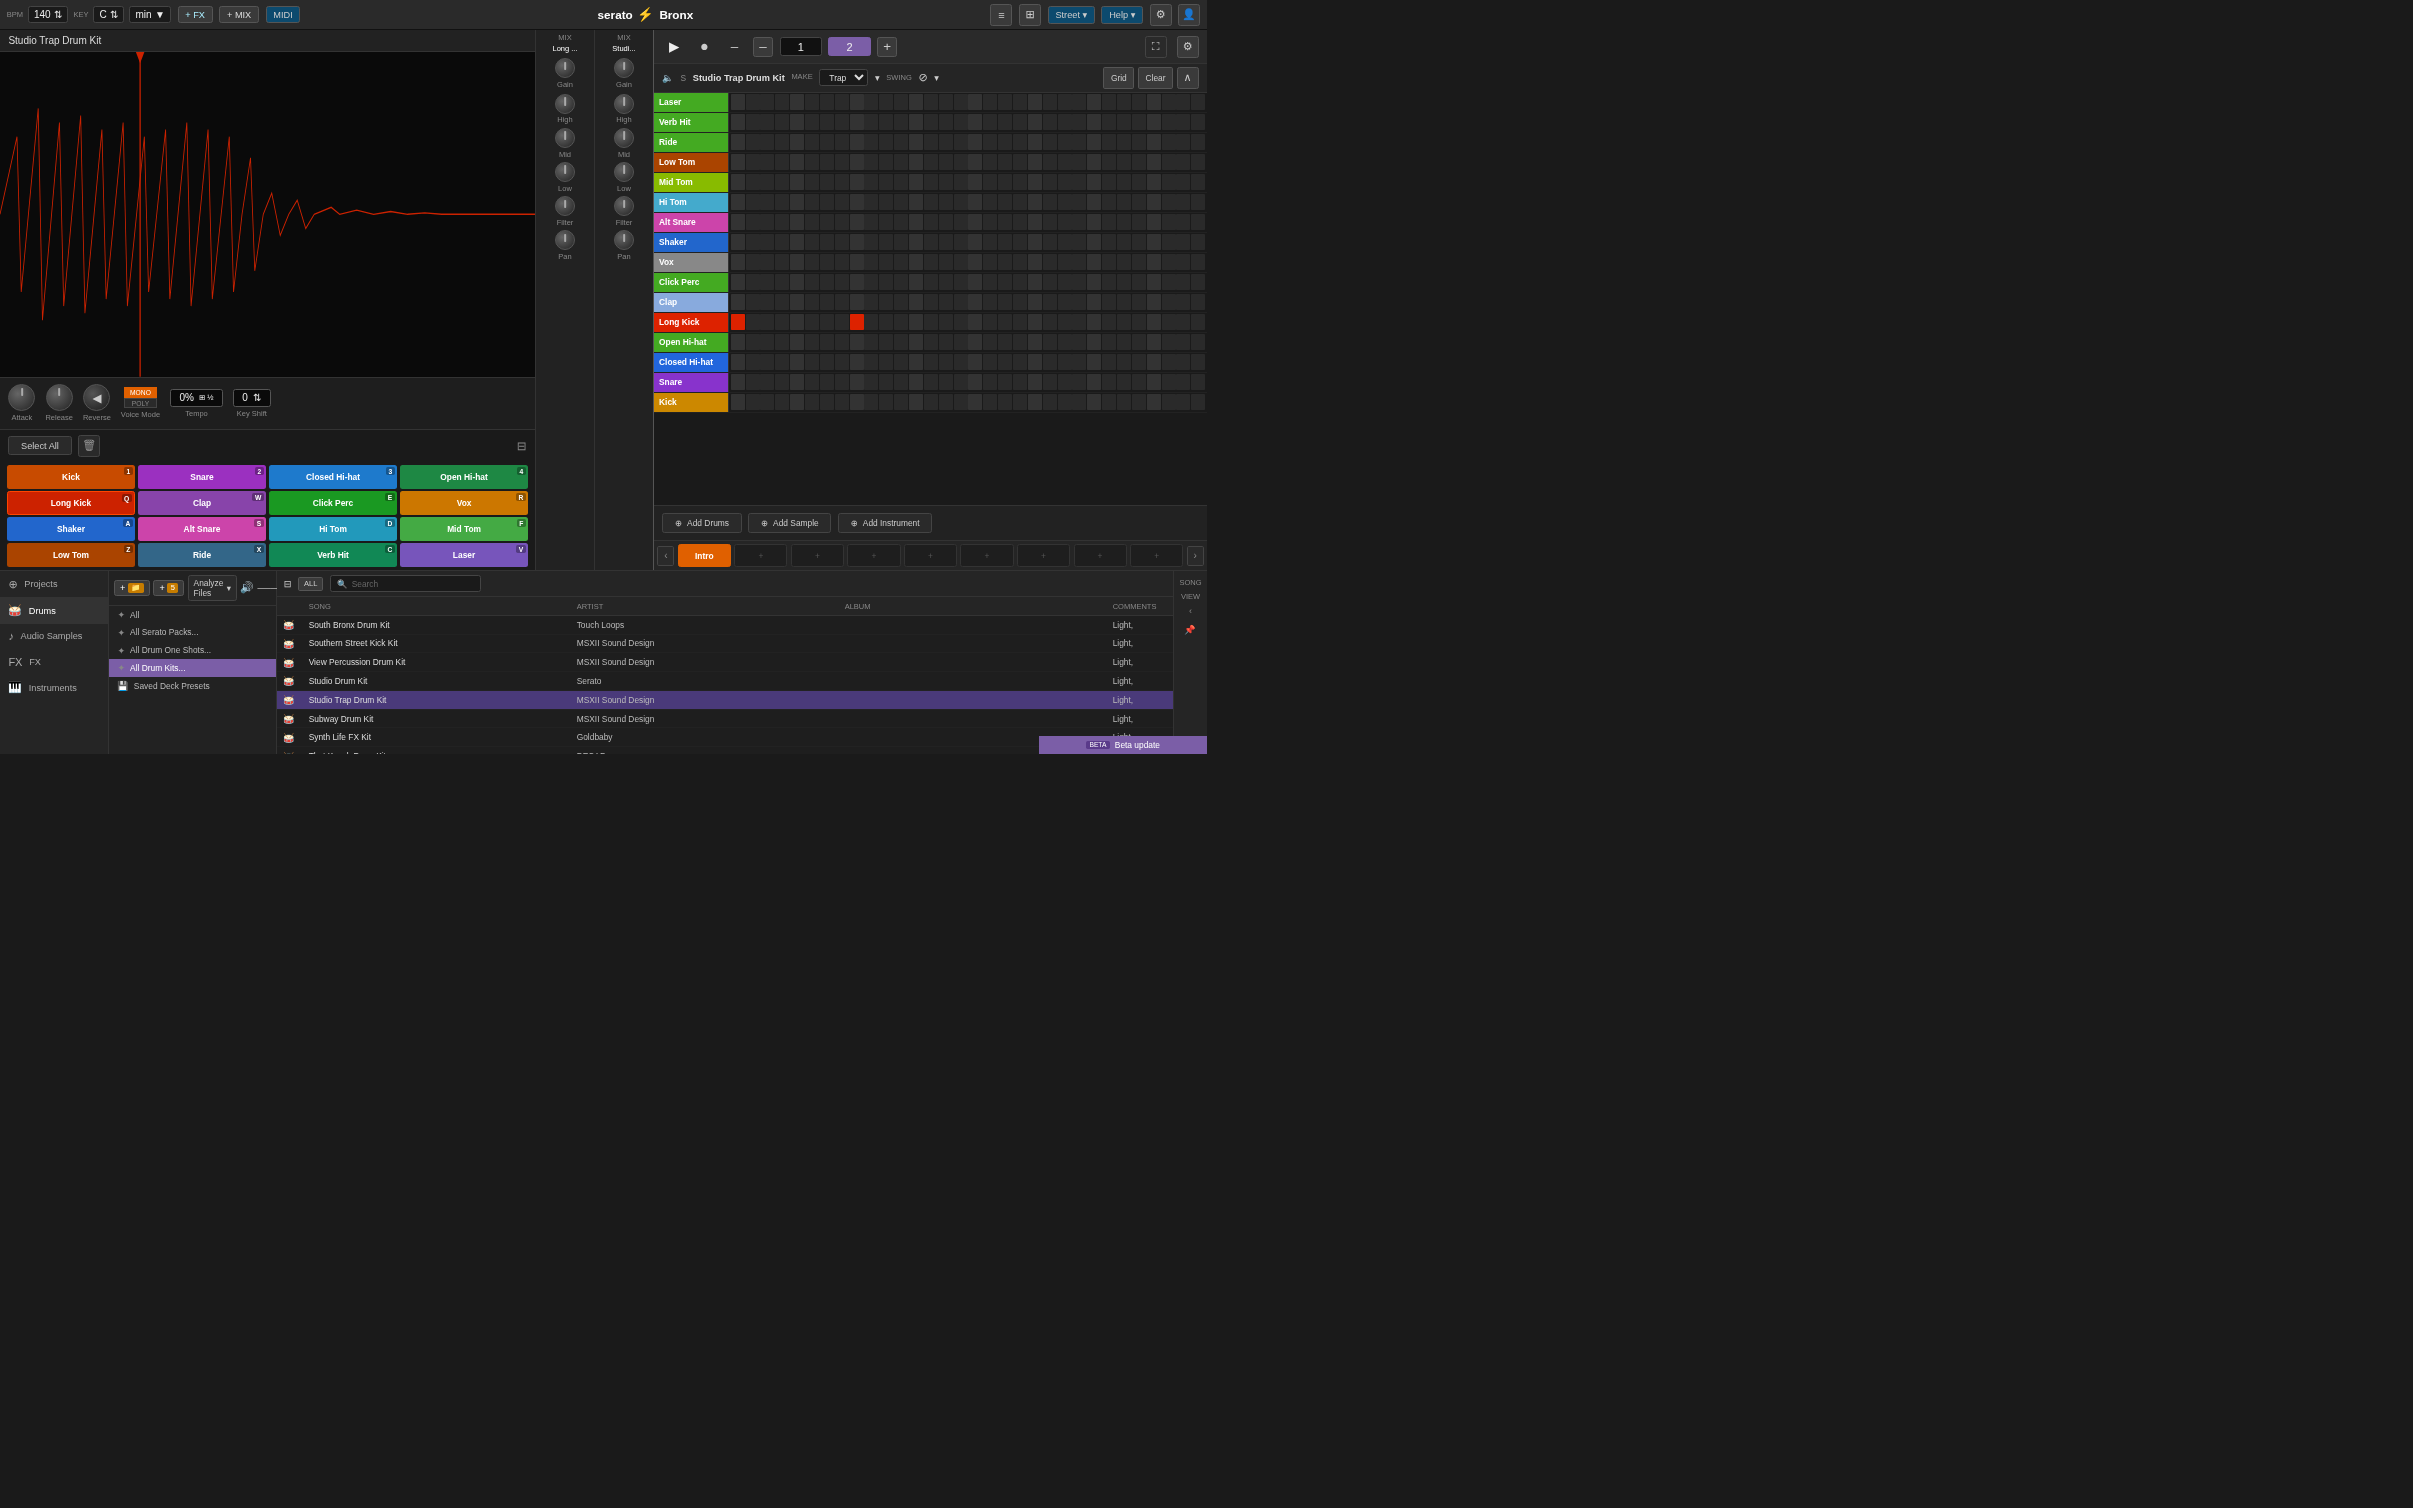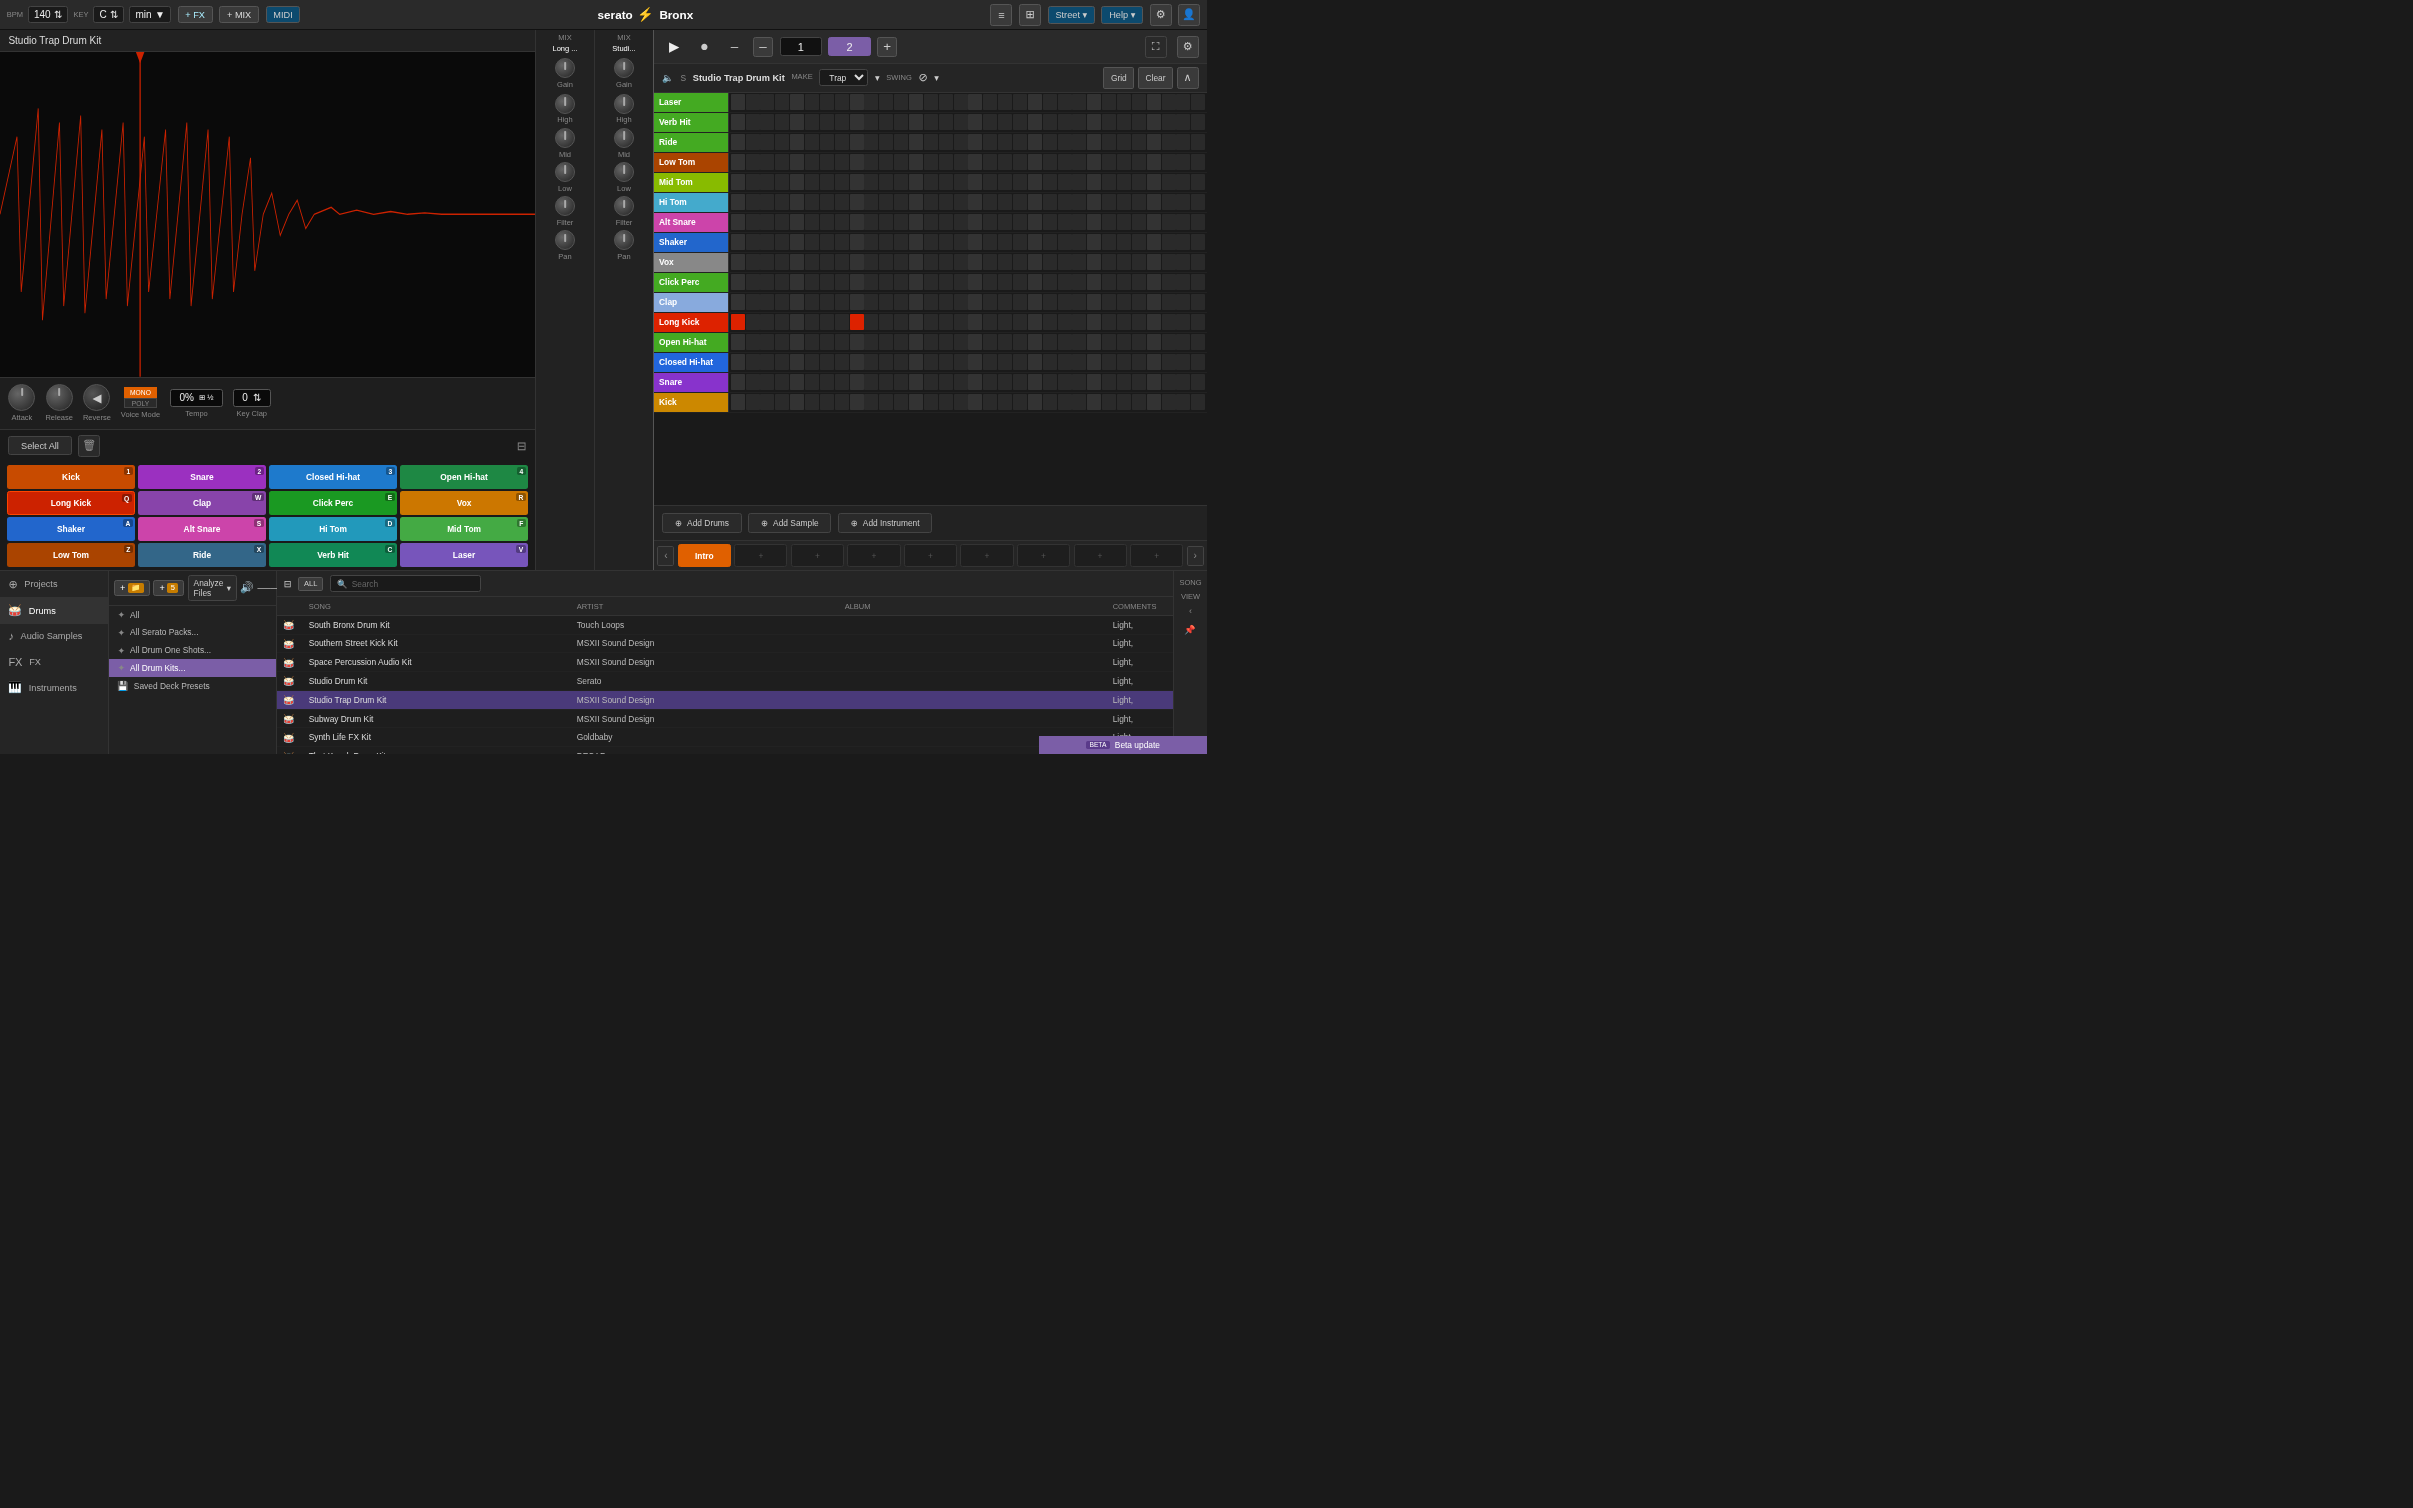--- a/index.html
+++ b/index.html
@@ -882,21 +882,21 @@
           <span>0%</span>
           <span style="font-size:7.5px;">⊞ ½</span>
         </div>
         <span class="knob-label">Tempo</span>
       </div>
       <div class="key-shift-block">
         <div class="tempo-display">
           <span>0</span>
           <span>⇅</span>
         </div>
-        <span class="knob-label">Key Clap</span>
+        <span class="knob-label">Key Shift</span>
       </div>
     </div>
 
     <div class="select-row">
       <button class="select-all-btn">
         <span>Select All</span>
       </button>
       <button class="delete-btn">
         <span>🗑</span>
       </button>
@@ -1806,21 +1806,21 @@
           </div>
           <div class="song-cell name">Southern Street Kick Kit</div>
           <div class="song-cell">MSXII Sound Design</div>
           <div class="song-cell"></div>
           <div class="song-cell">Light,</div>
         </div>
         <div class="song-row">
           <div class="song-icon">
             <span>🥁</span>
           </div>
-          <div class="song-cell name">Space Percussion Audio Kit</div>
+          <div class="song-cell name">View Percussion Drum Kit</div>
           <div class="song-cell">MSXII Sound Design</div>
           <div class="song-cell"></div>
           <div class="song-cell">Light,</div>
         </div>
         <div class="song-row">
           <div class="song-icon">
             <span>🥁</span>
           </div>
           <div class="song-cell name">Studio Drum Kit</div>
           <div class="song-cell">Serato</div>

